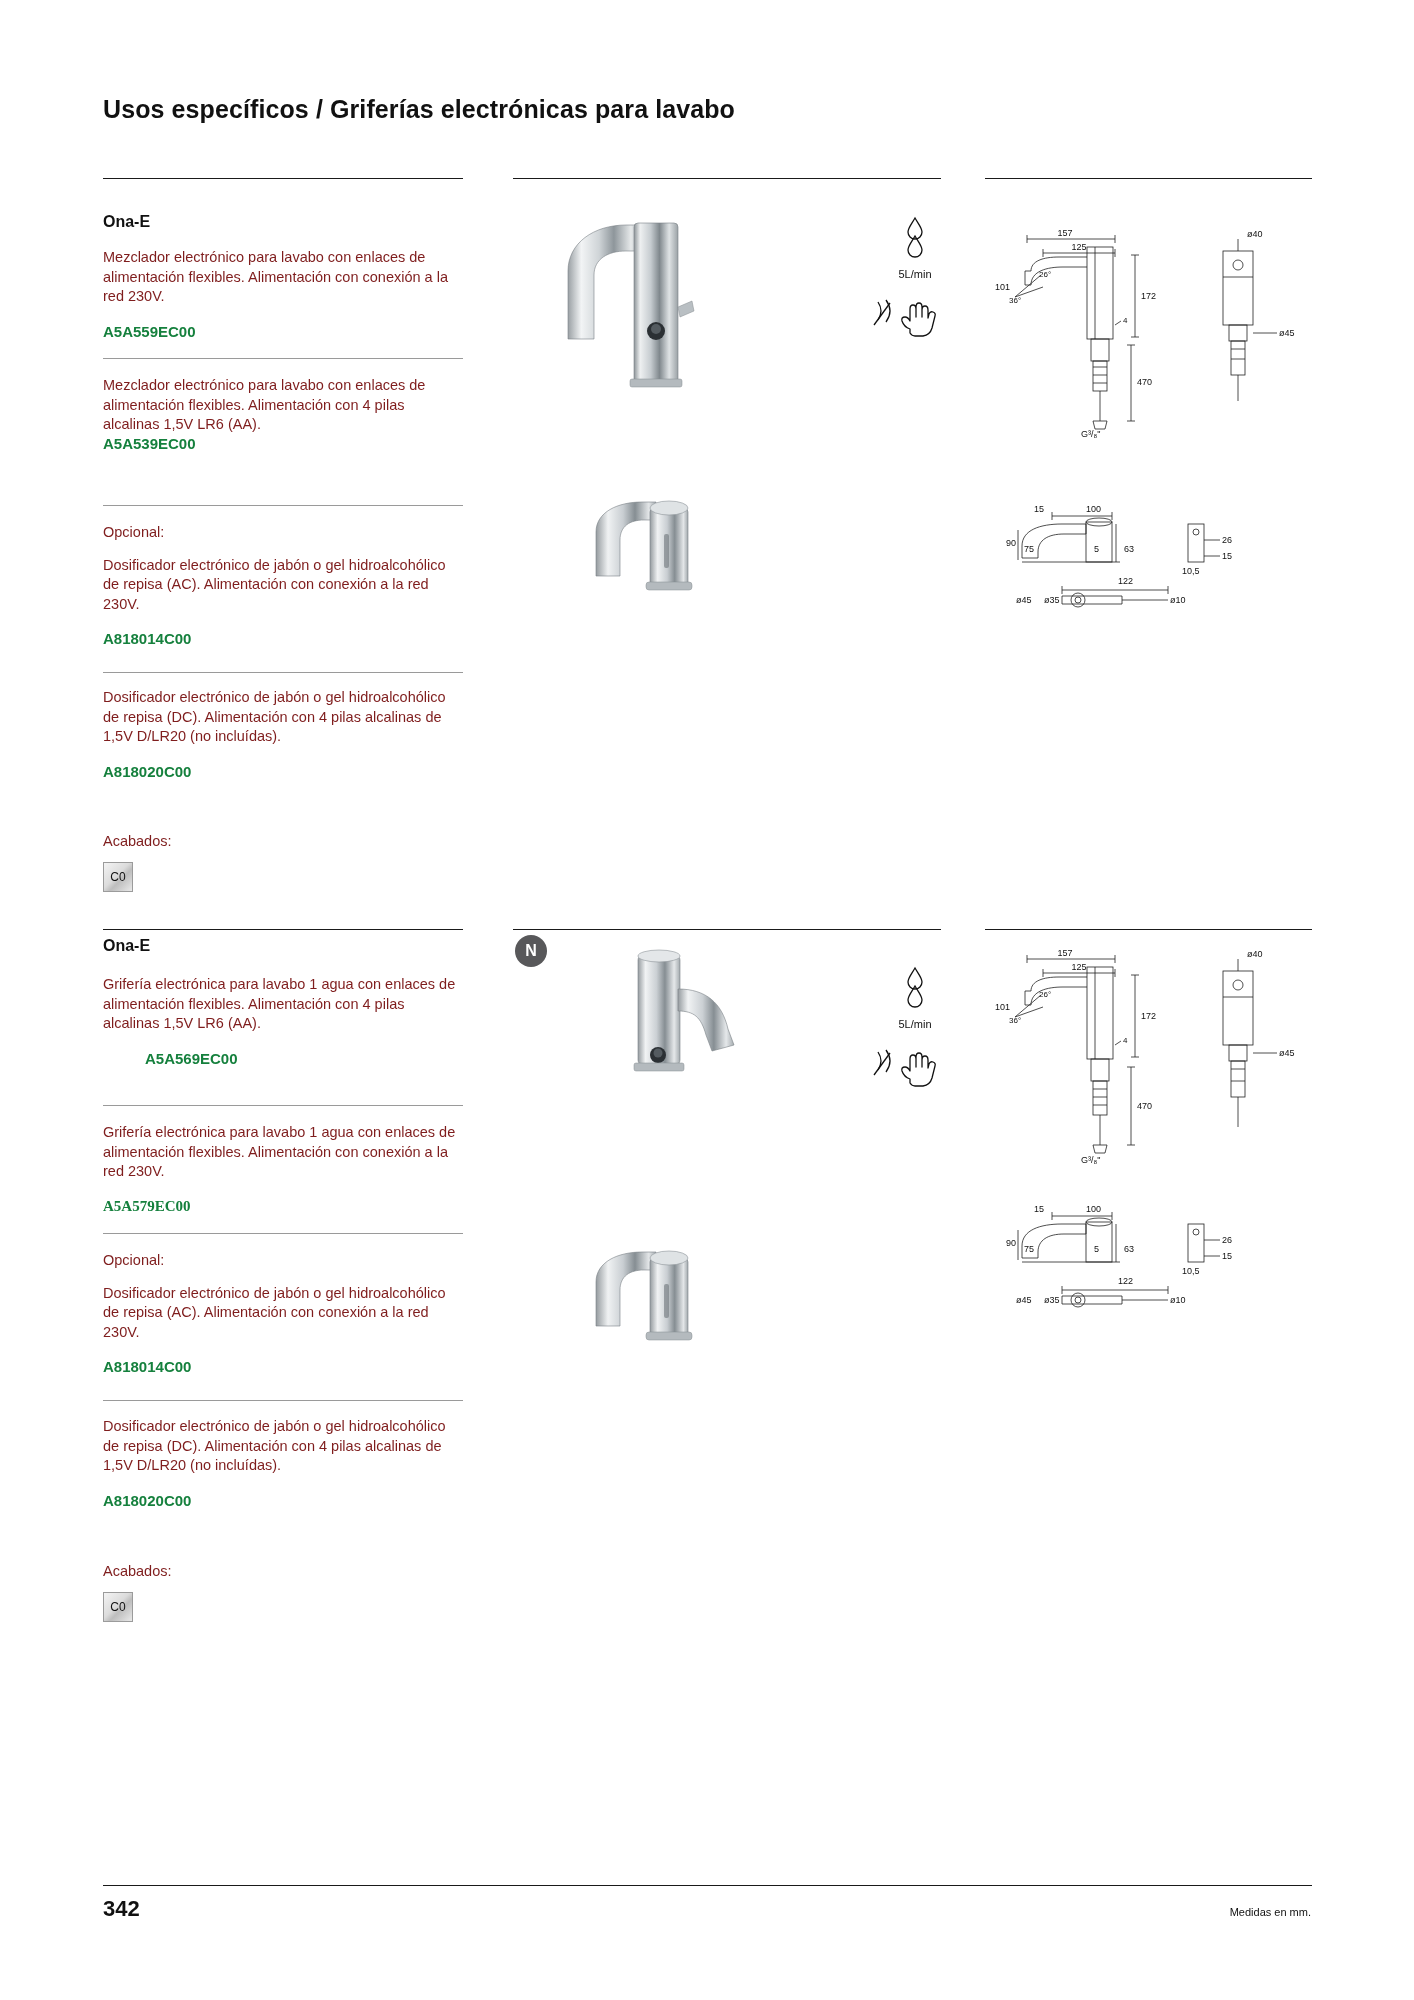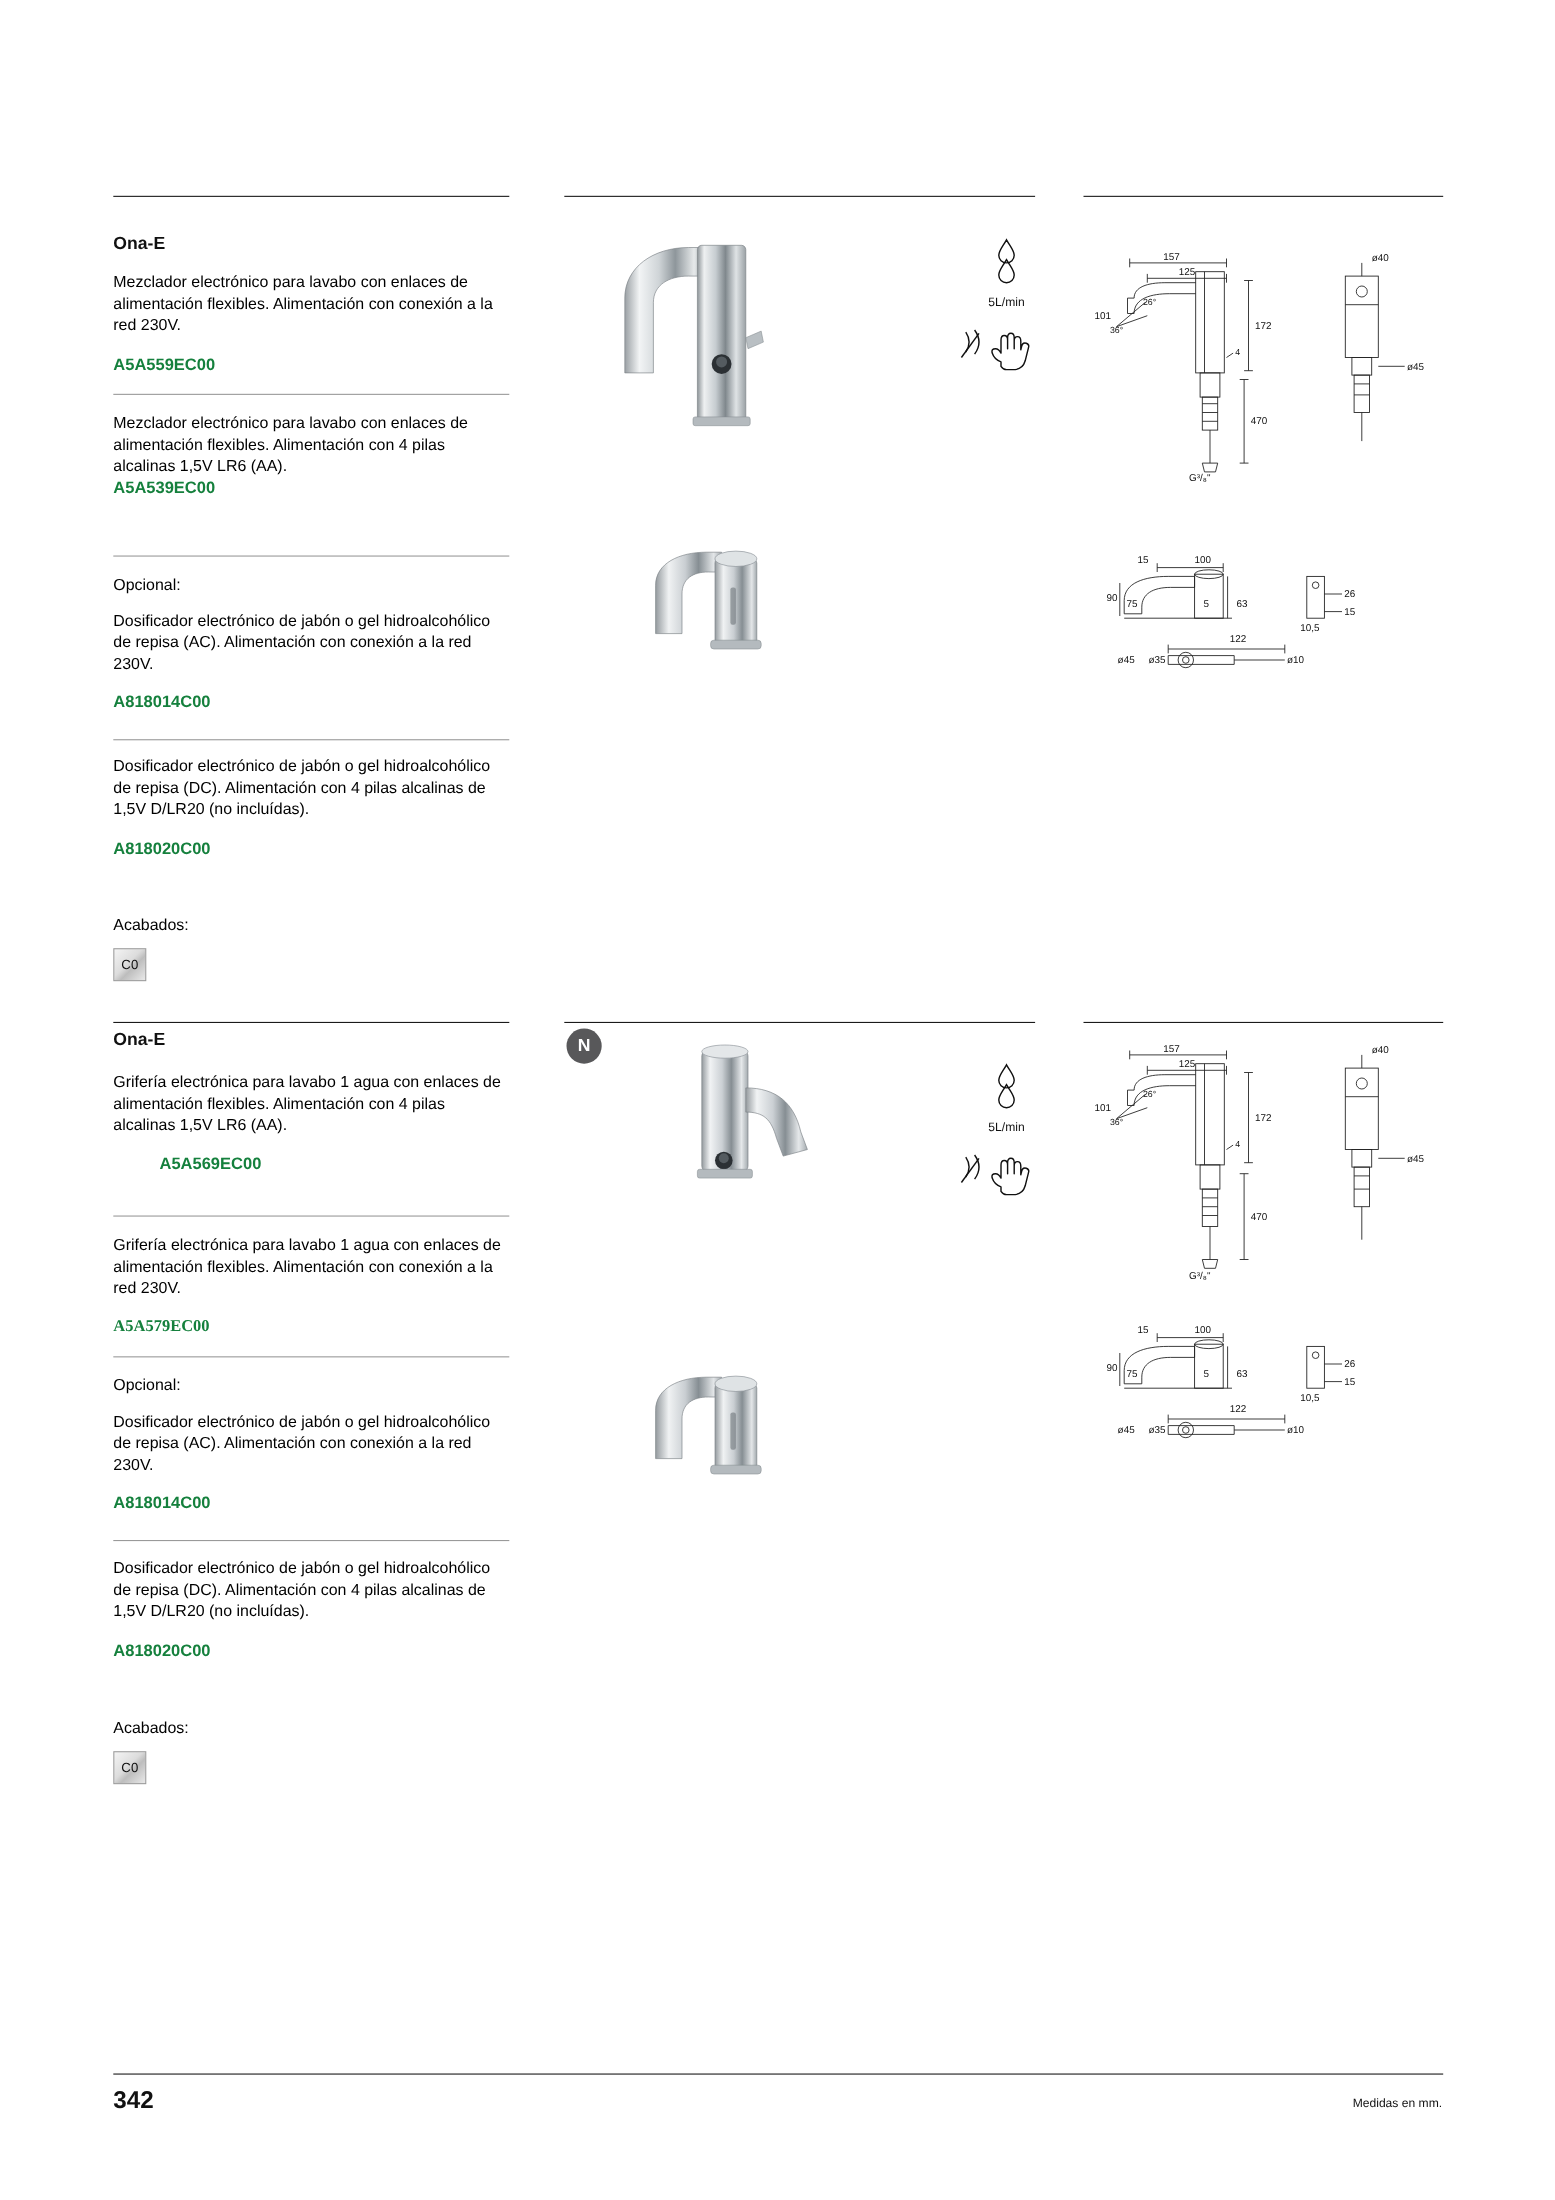--- a/index.html
+++ b/index.html
@@ -54,21 +54,21 @@
   .blk-title {
     font-size: 16px;
     font-weight: bold;
     margin: 0;
     color: #111;
   }
   .blk-p {
     font-size: 14.5px;
     line-height: 19.5px;
     margin: 0;
-    color: #000000;
+    color: #7f1d1d;
   }
   .blk-code {
     font-size: 15px;
     font-weight: bold;
     margin: 0;
     color: #15803d;
   }
 
   .finish-chip {
     width: 30px;
@@ -134,20 +134,21 @@
   }
 
   
   .photo { position: absolute; }
 </style>
 </head>
 <body>
 
 <div class="page">
 
+  <div class="page-title">Usos específicos / Griferías electrónicas para lavabo</div>
 
   <div class="rule" style="left:103px; top:178px; width:360px;"></div>
   <div class="rule" style="left:513px; top:178px; width:428px;"></div>
   <div class="rule" style="left:985px; top:178px; width:327px;"></div>
 
   <div class="col-text" style="top:213px;">
     <div class="blk-title">Ona-E</div>
   </div>
 
   <div class="col-text" style="top:248px;">

